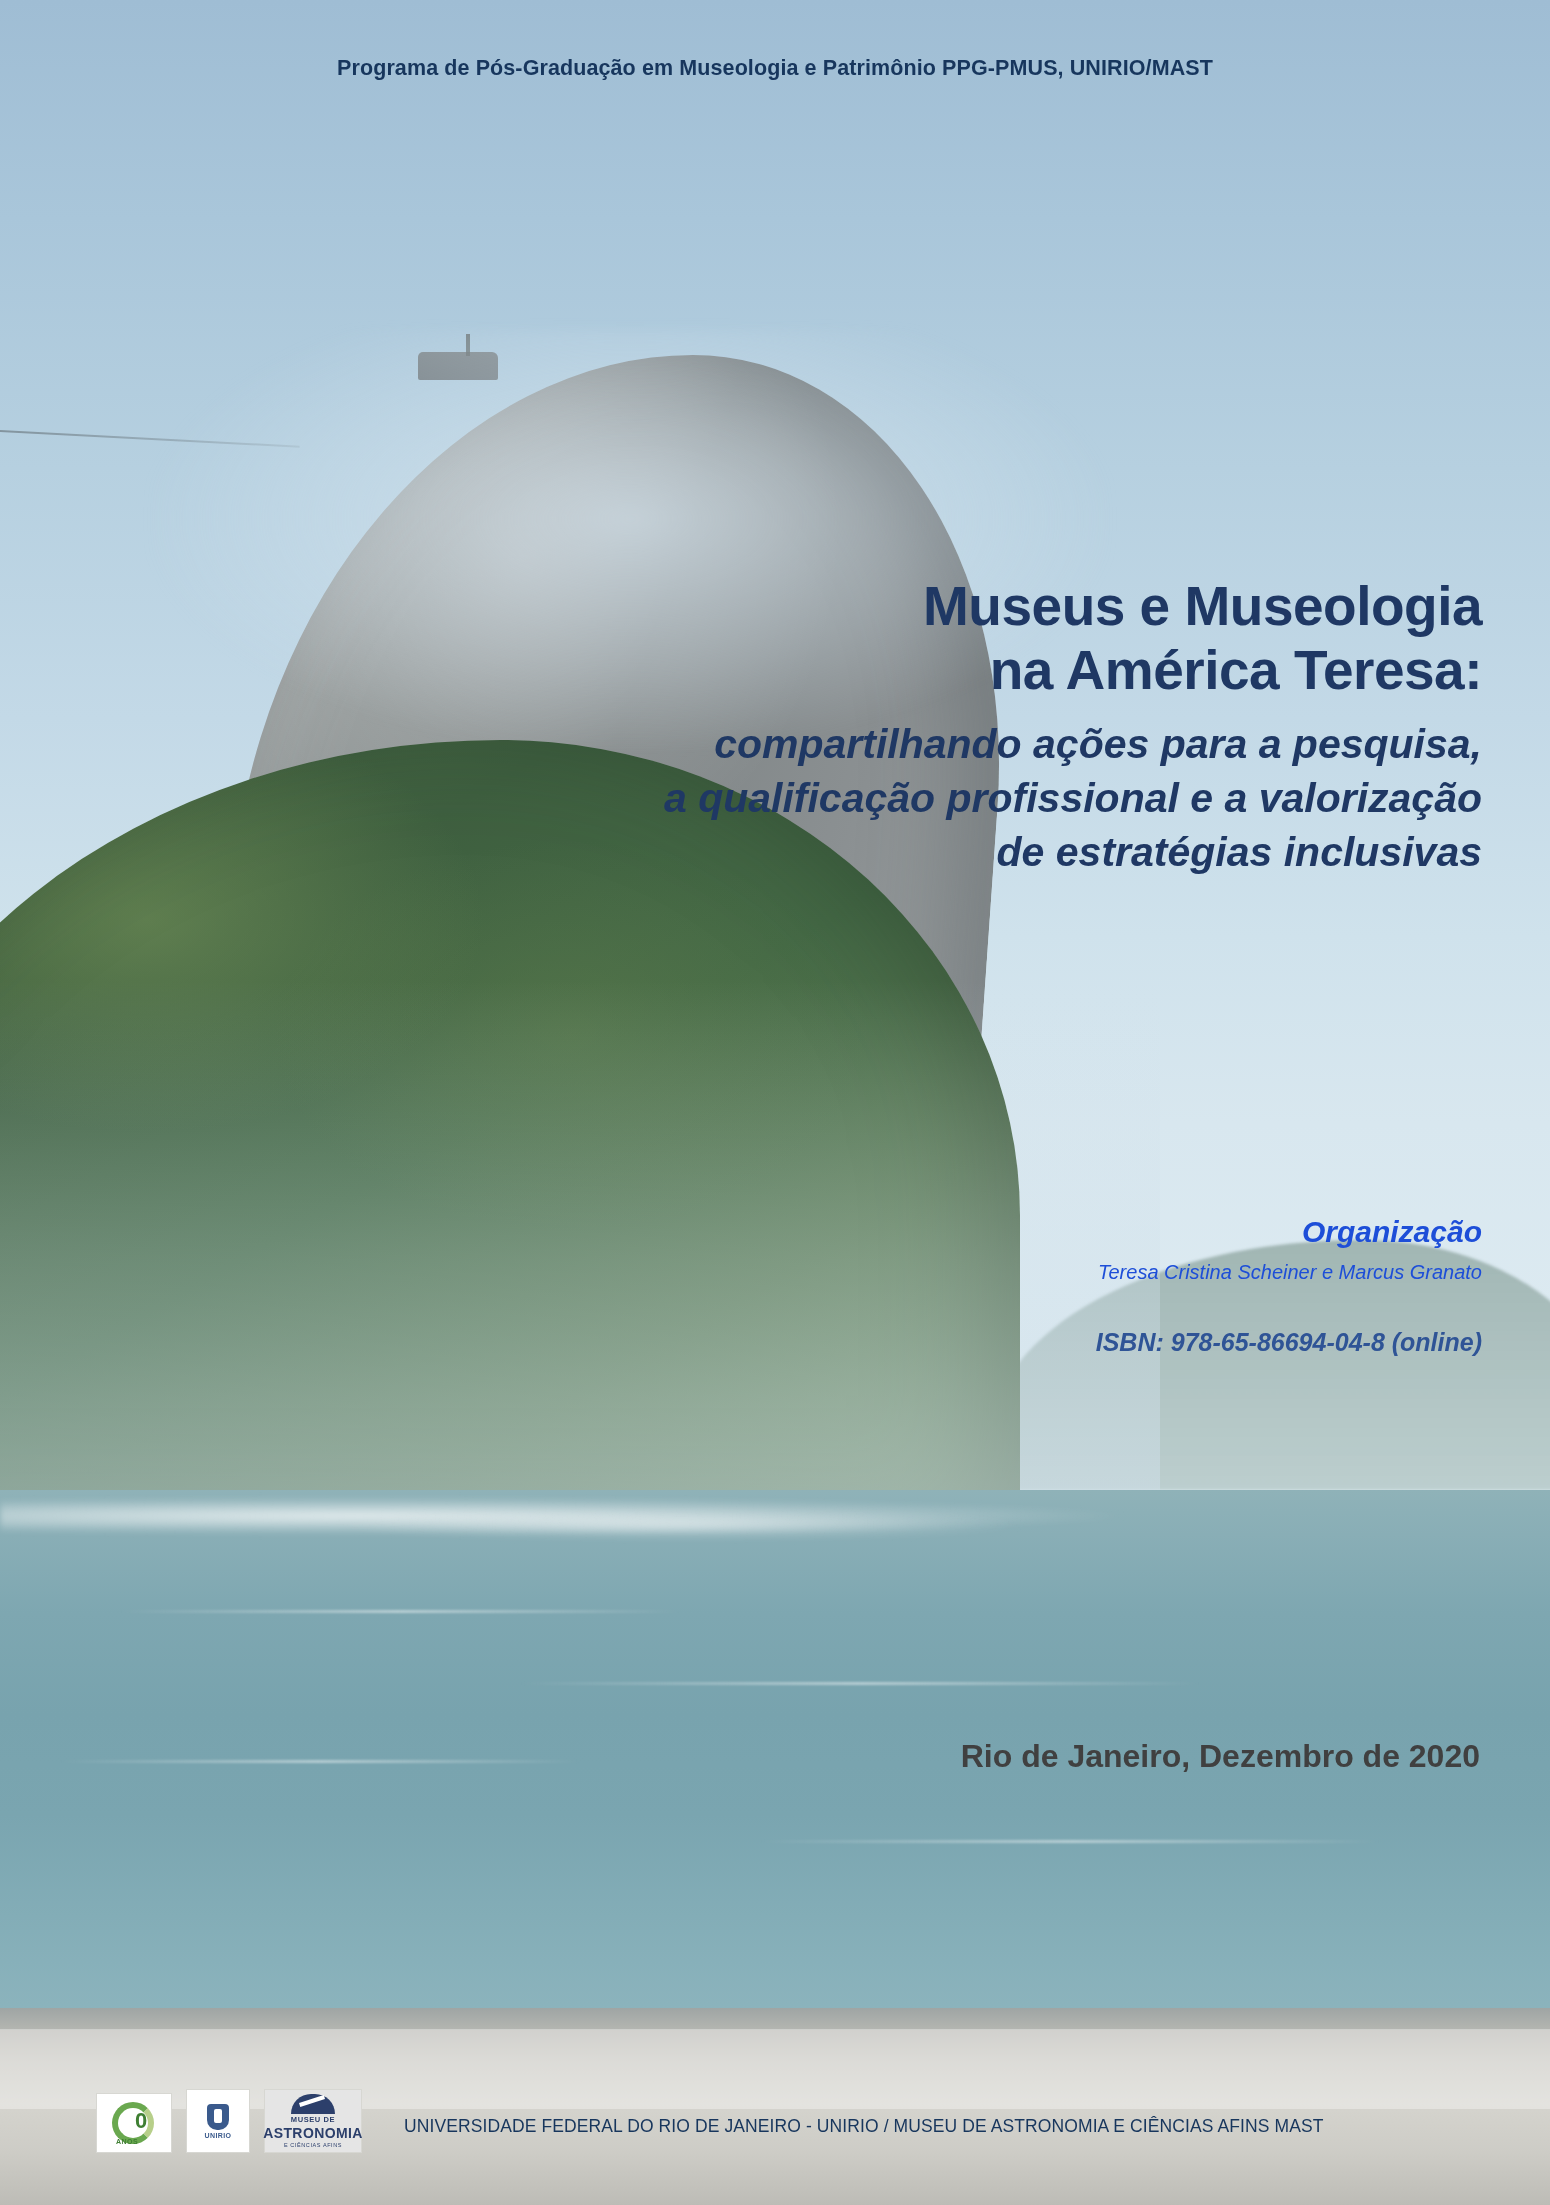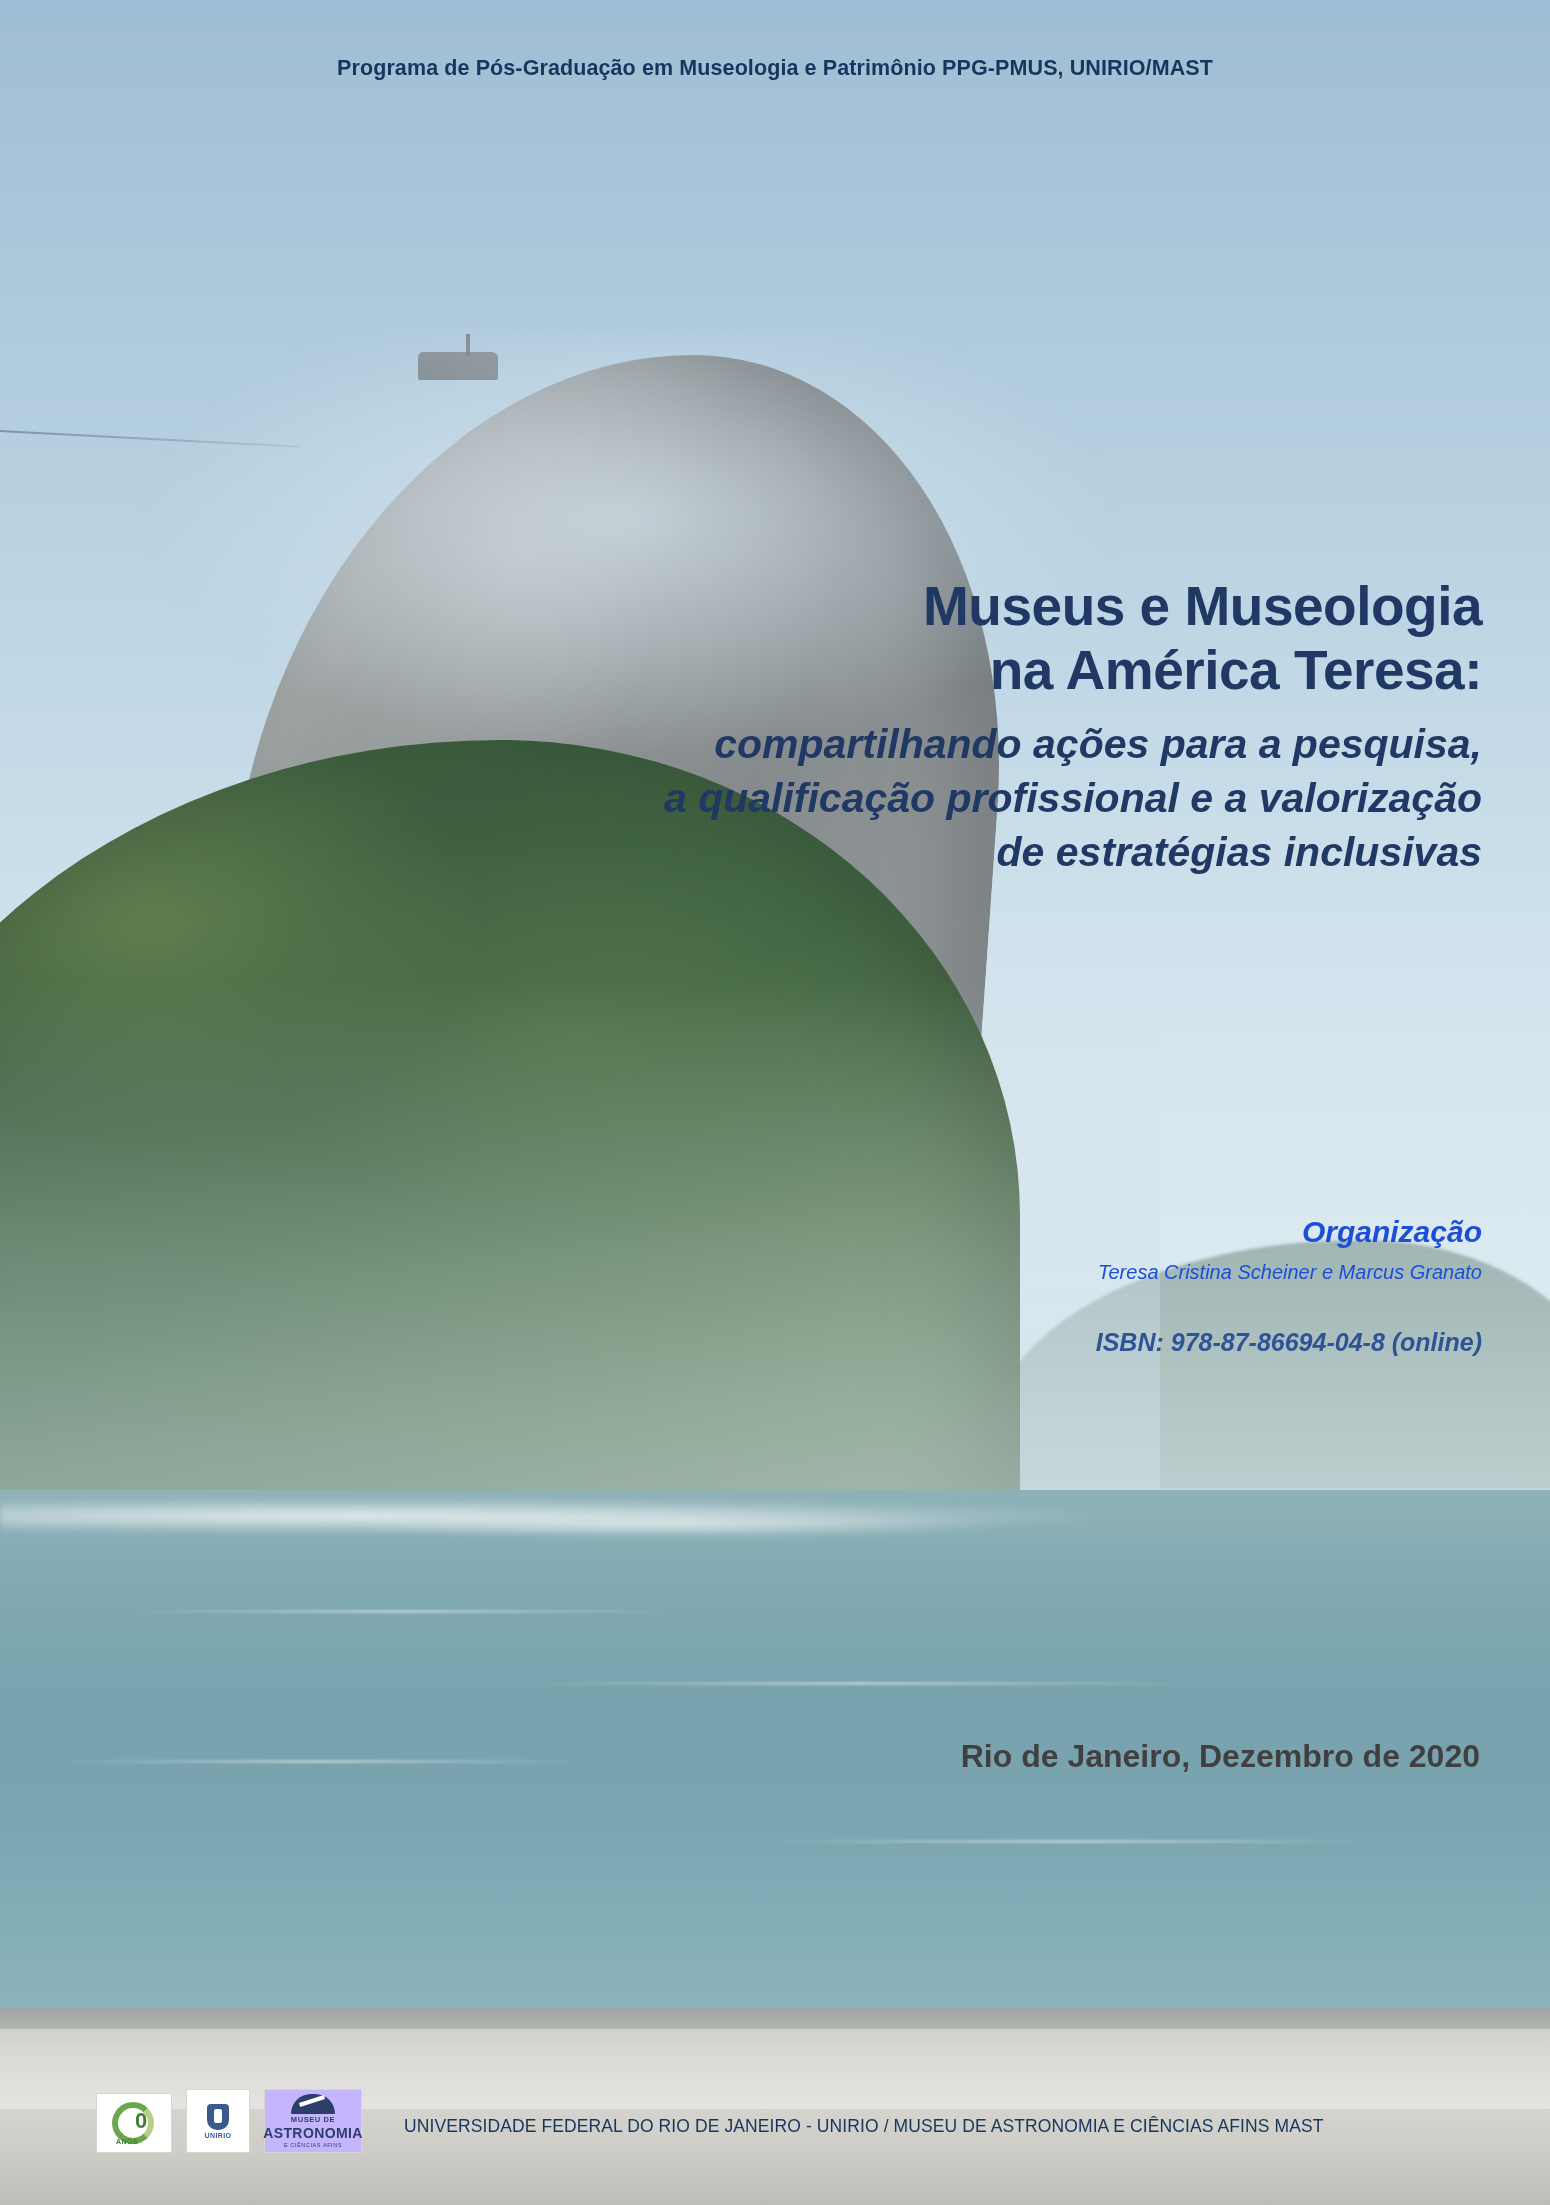--- a/index.html
+++ b/index.html
@@ -293,21 +293,21 @@
     left: 7px; top: 5px;
     width: 8px; height: 14px;
     background: #ffffff;
     border-radius: 2px;
   }
   .logo-unirio .u-label {
     font-size: 7px; font-weight: bold; color: #3a5a8c; letter-spacing: .4px;
   }
   .logo-mast {
     width: 96px; height: 62px;
-    background: #c4b5fd;
+    background: #e5e5e5;
     border: 1px solid #d7d7d2;
     display: flex; flex-direction: column; align-items: center; justify-content: center;
     gap: 1px;
     position: relative;
   }
   .logo-mast .dome {
     width: 44px; height: 20px;
     background: #2c3f6b;
     border-radius: 22px 22px 0 0;
     position: relative;
@@ -370,21 +370,21 @@
     <div class="title-sub">
       <div>compartilhando ações para a pesquisa,</div>
       <div>a qualificação profissional e a valorização</div>
       <div>de estratégias inclusivas</div>
     </div>
   </div>
 
   <div class="org-block">
     <div class="org-label">Organização</div>
     <div class="org-names">Teresa Cristina Scheiner e Marcus Granato</div>
-    <div class="isbn">ISBN: 978-87-86694-04-8 (online)</div>
+    <div class="isbn">ISBN: 978-65-86694-04-8 (online)</div>
   </div>
 
   <div class="place-date">Rio de Janeiro, Dezembro de 2020</div>
 
   <div class="footer">
     <div class="logos">
 
       <div class="logo-40">
         <div class="ring"></div>
         <div class="zero">0</div>

